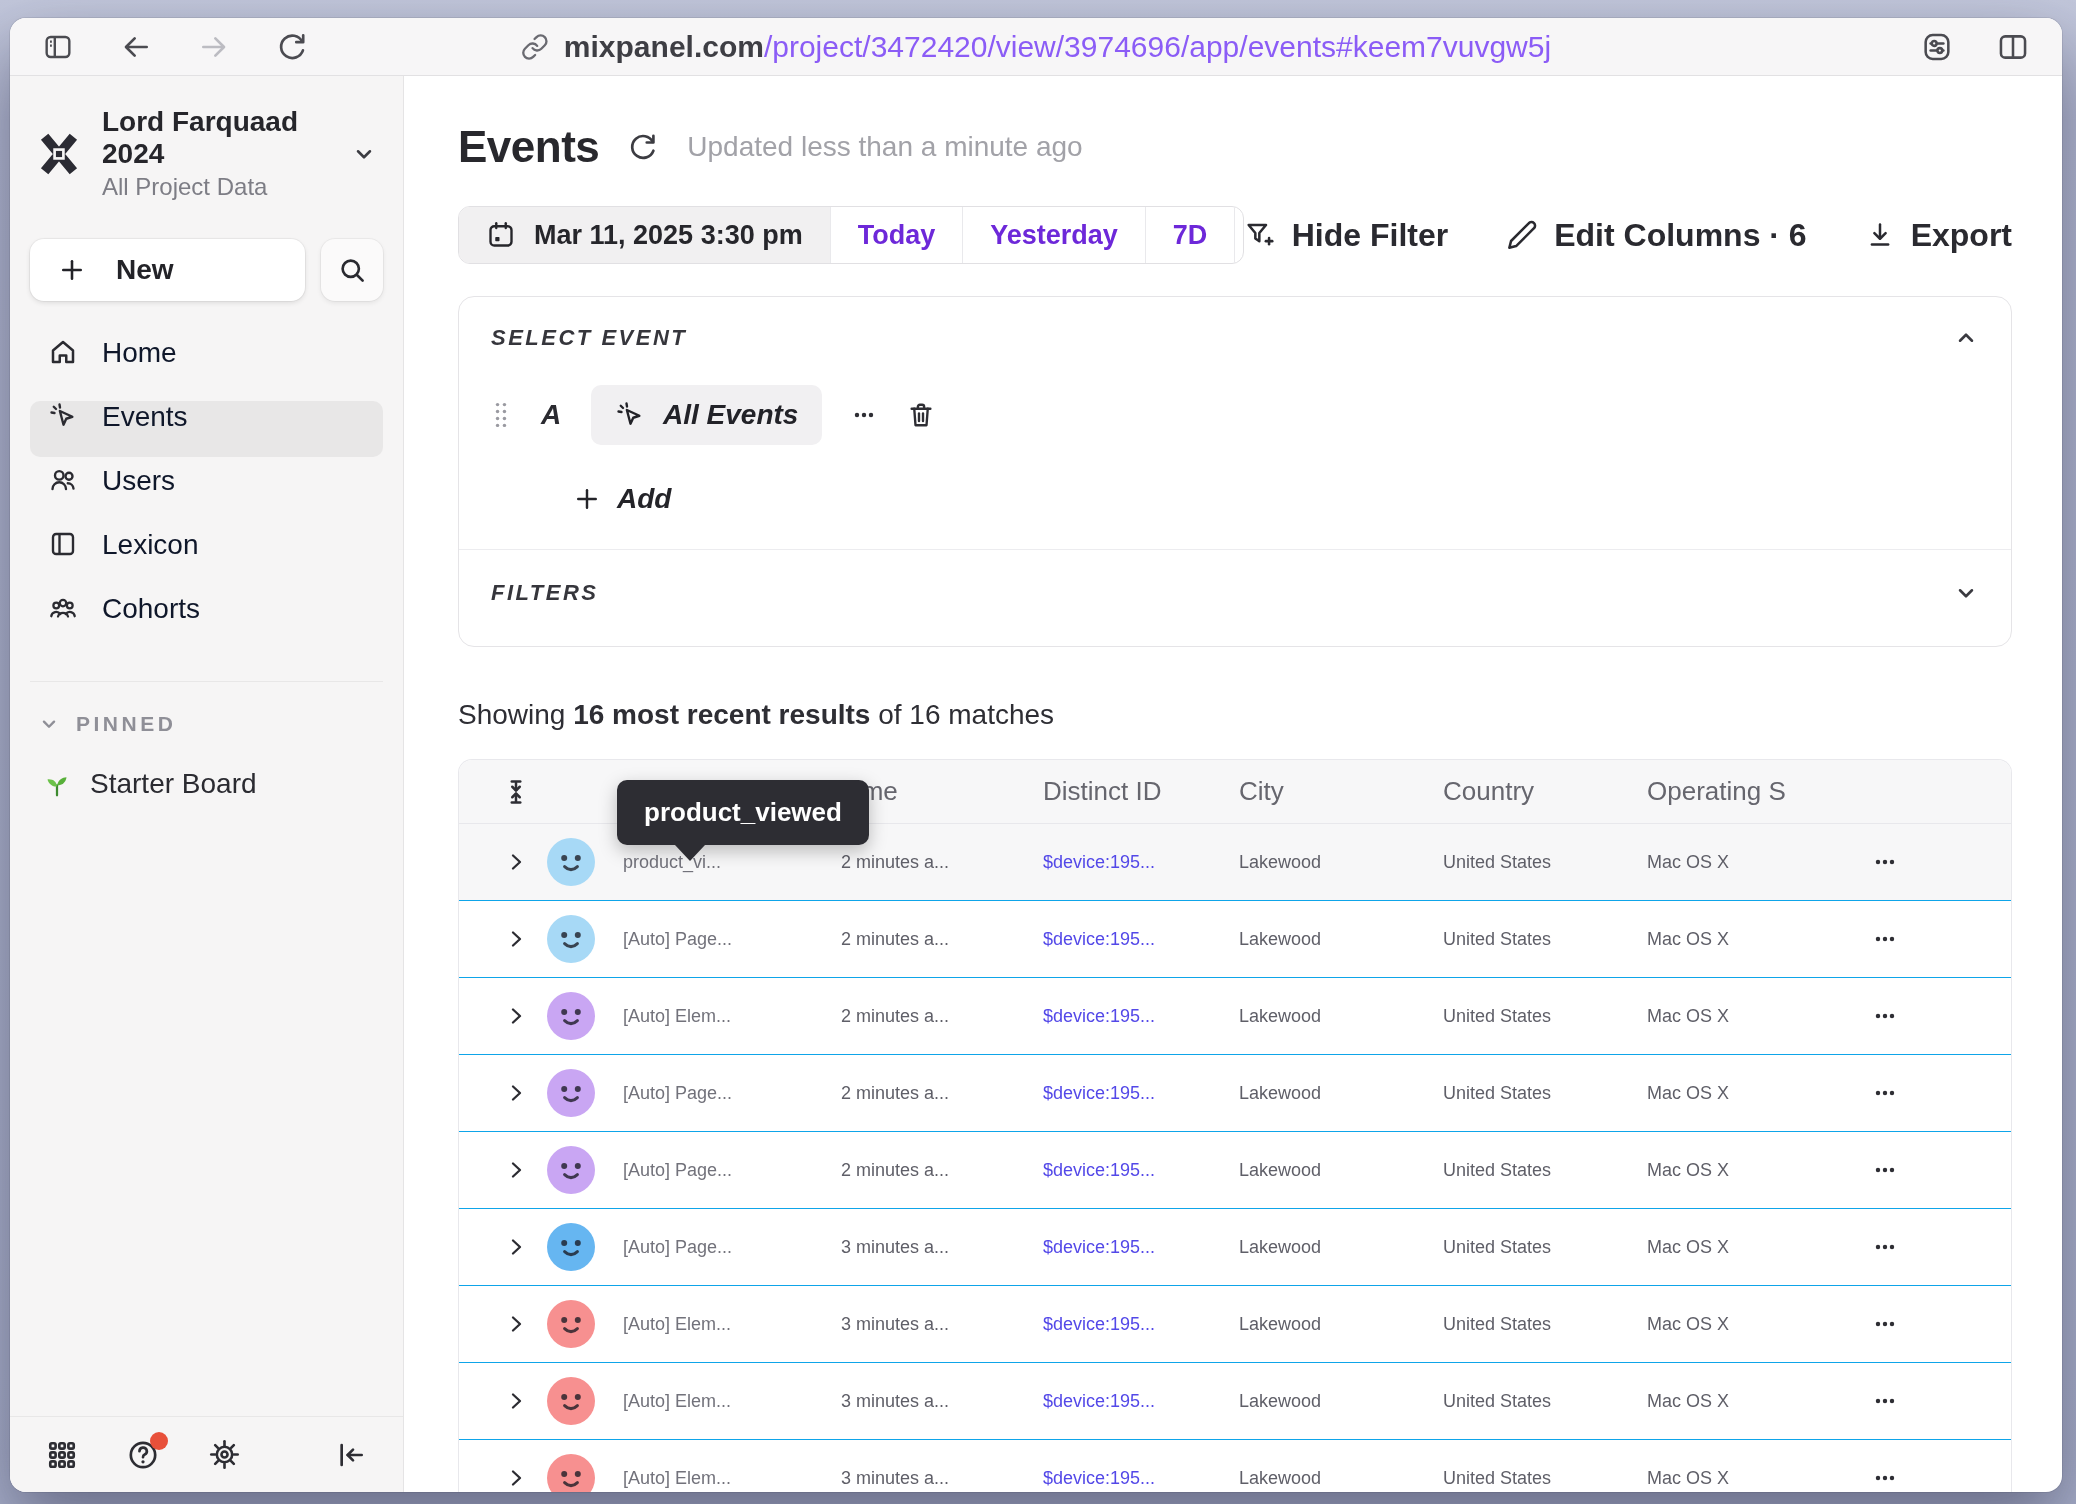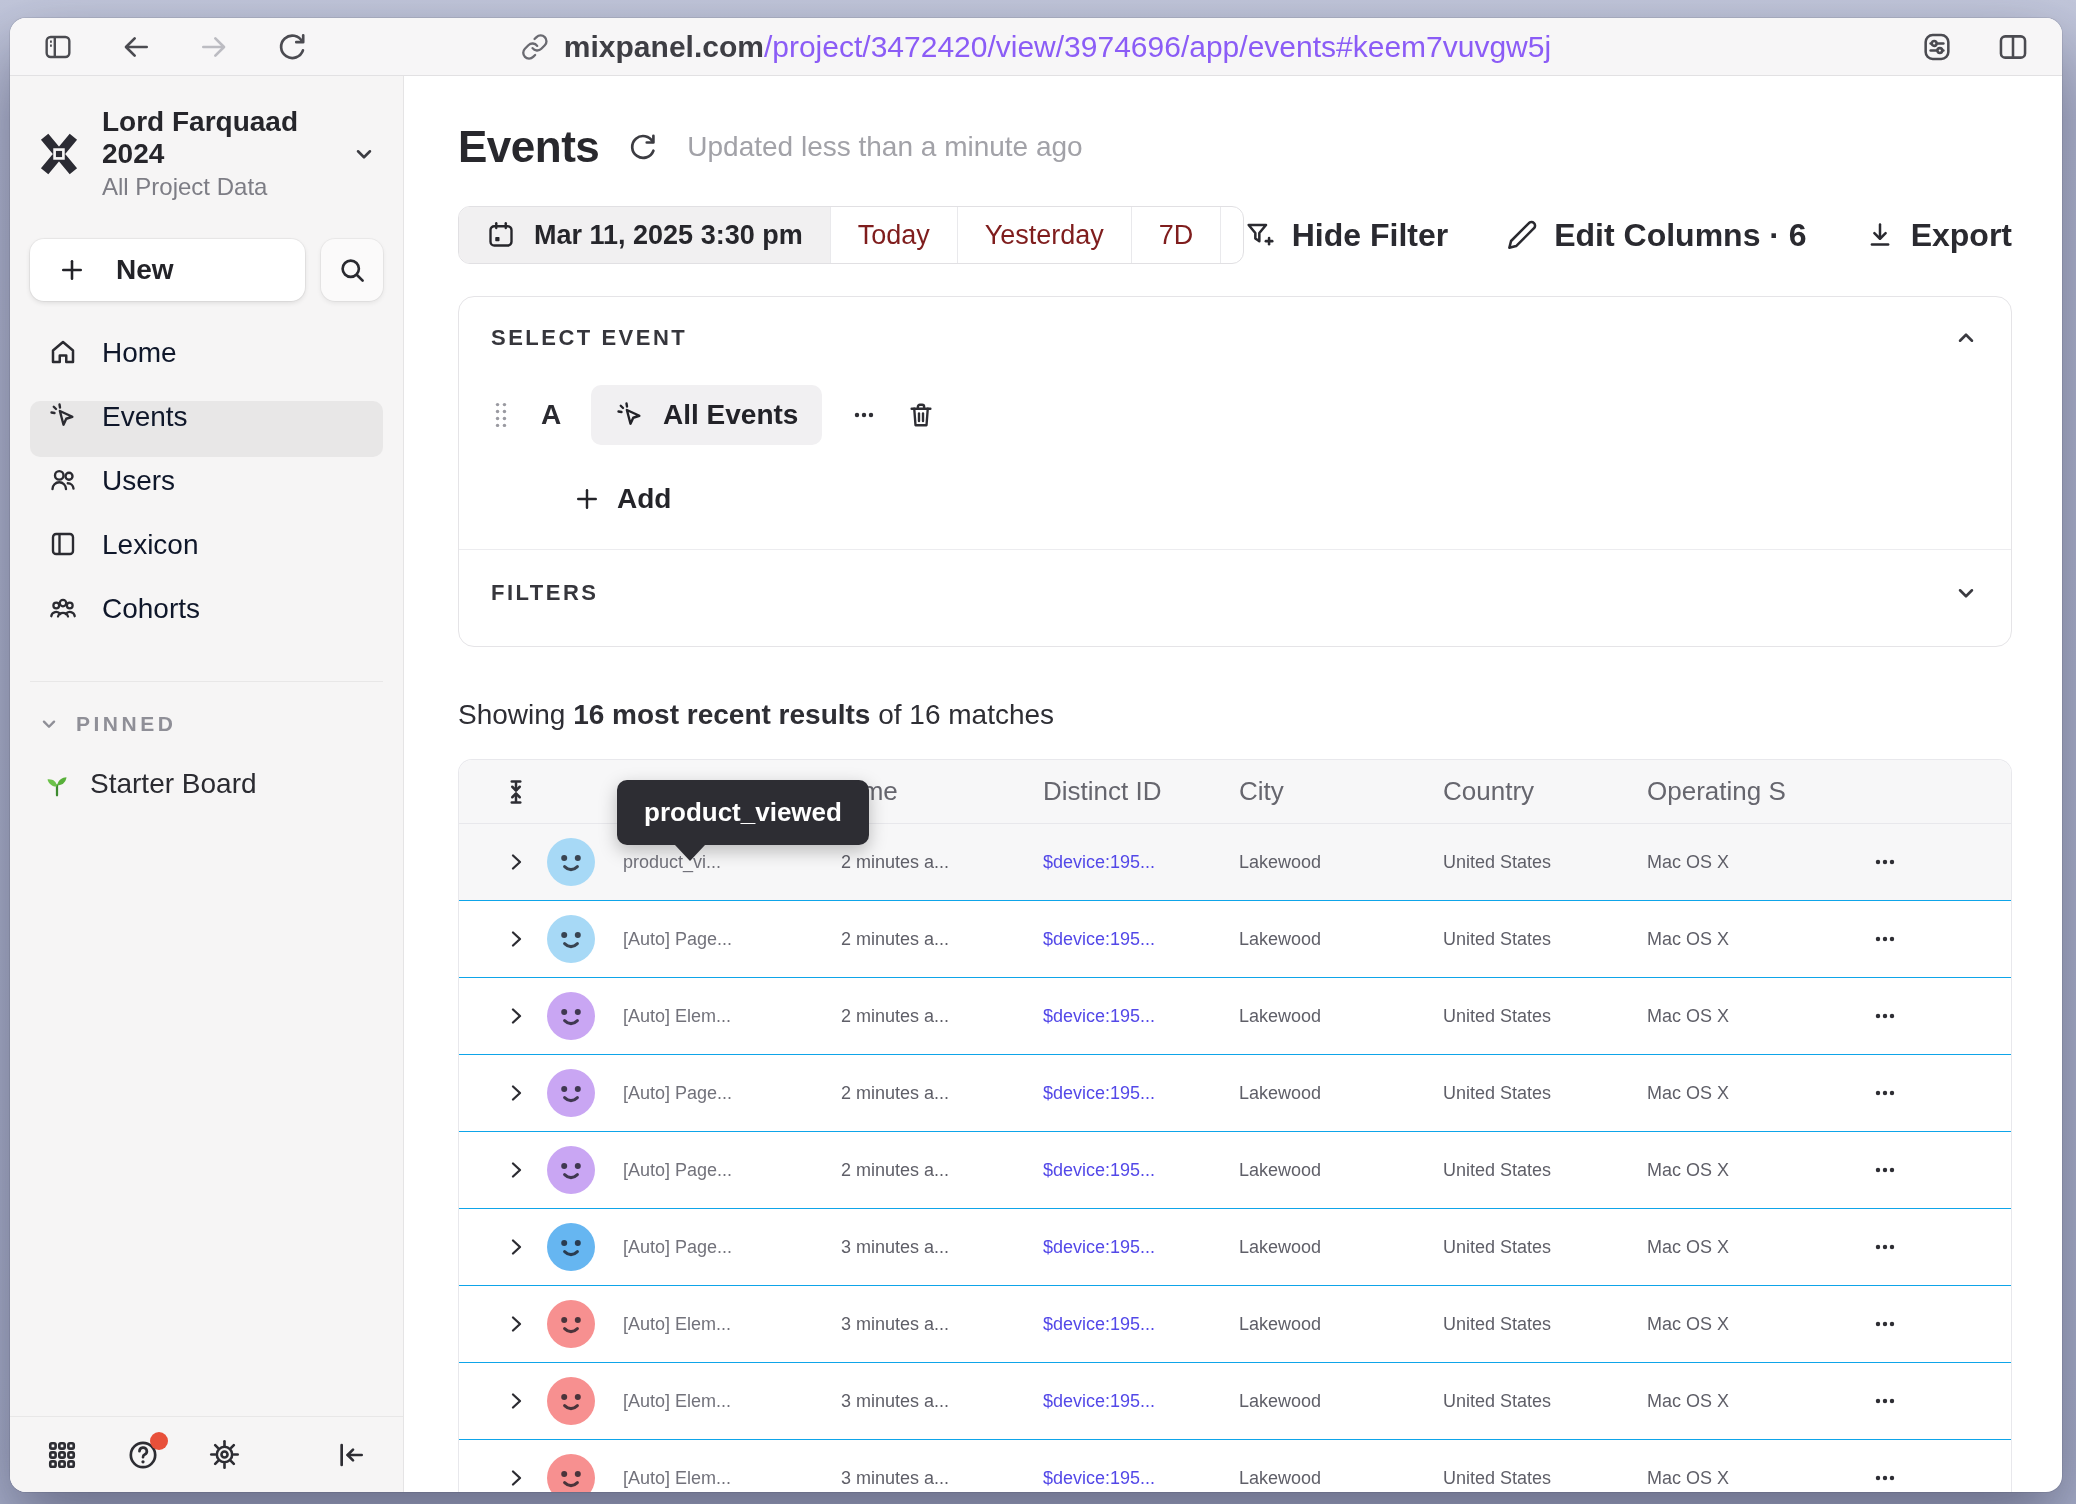--- a/index.html
+++ b/index.html
@@ -60,29 +60,29 @@
   
   .main { flex:1; min-width:0; padding:46px 50px 0 54px; overflow:hidden; display:flex; flex-direction:column; }
 
   .page-head { display:flex; align-items:center; gap:28px; }
   .page-title { font-size:44px; font-weight:700; color:#28282d; letter-spacing:-.5px; }
   .refresh { color:#3c3c42; display:flex; }
   .updated { font-size:28px; color:#a2a2a8; }
 
   .controls { display:flex; align-items:center; margin-top:34px; }
   .daterange { display:flex; align-items:stretch; height:58px; border:1px solid #e1e0e3; border-radius:12px; background:#fff; overflow:hidden; }
-  .seg { display:flex; align-items:center; padding:0 27px; font-size:27px; color:#7f1d1d; border-right:1px solid #e9e9ec; cursor:pointer; white-space:nowrap; }
+  .seg { display:flex; align-items:center; padding:0 27px; font-size:27px; color:#6d28d9; border-right:1px solid #e9e9ec; cursor:pointer; white-space:nowrap;font-weight:bold; }
   .seg:last-child { border-right:none; }
   .seg.date { background:#f1f0f1; color:#26262b; font-weight:600; gap:18px; }
   .ctrl-actions { margin-left:auto; display:flex; align-items:center; gap:58px; }
   .ctrl-btn { display:flex; align-items:center; gap:16px; font-size:32px; font-weight:600; color:#2a2a30; cursor:pointer; white-space:nowrap; }
 
   
   .qcard { margin-top:32px; border:1px solid #e5e4e7; border-radius:16px; background:#fff; }
-  .qsection { padding:28px 32px 34px; }
+  .qsection { padding:28px 32px 34px;font-style:italic; }
   .qhead { display:flex; align-items:center; justify-content:space-between; }
   .qlabel { font-size:22px; font-weight:700; letter-spacing:2.5px; color:#36363c; }
   .qchev { color:#3a3a40; display:flex; cursor:pointer; }
   .event-row { display:flex; align-items:center; gap:28px; margin-top:34px; }
   .drag { color:#9a9aa1; display:flex; cursor:grab; }
   .row-letter { font-size:28px; font-weight:600; color:#2a2a30; width:24px; text-align:center; }
   .chip { display:flex; align-items:center; gap:18px; background:#f1f0f2; border-radius:10px; padding:14px 24px;
     font-size:28px; font-weight:700; color:#222228; cursor:pointer; }
   .row-more, .row-trash { color:#2e2e34; display:flex; cursor:pointer; }
   .add-btn { display:flex; align-items:center; gap:16px; margin:38px 0 0 82px; font-size:28px; font-weight:600; color:#242429; cursor:pointer; }

